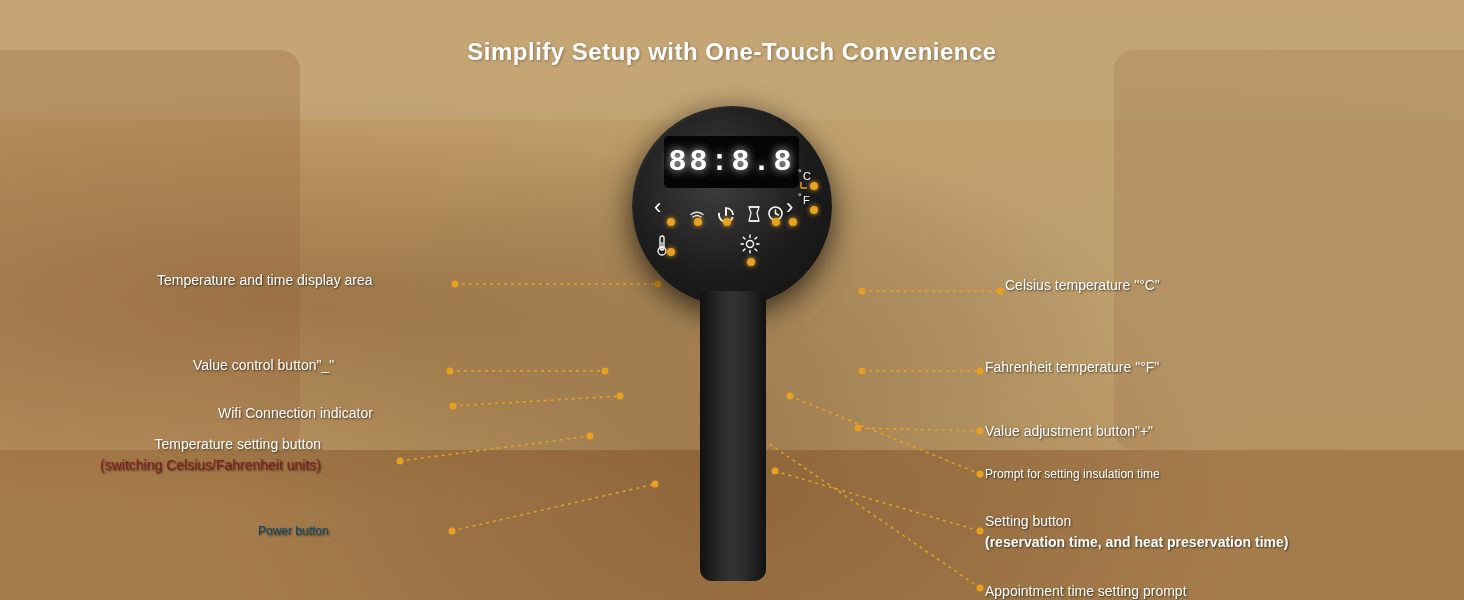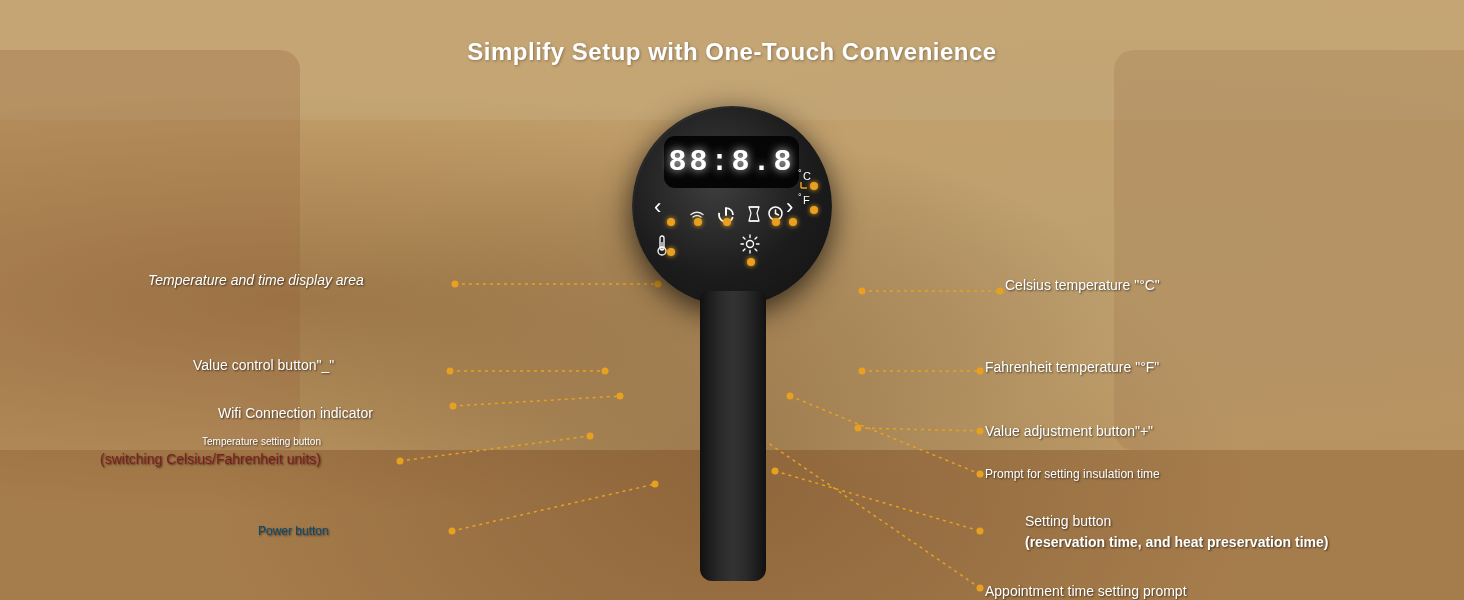--- a/index.html
+++ b/index.html
@@ -155,21 +155,21 @@
       <line class="dline" x1="758" y1="360" x2="980" y2="512"></line>
       <circle class="ddot" cx="758" cy="360" r="3.5"></circle>
       <circle class="ddot" cx="980" cy="512" r="3.5"></circle>
 
     </svg>
 
     <div style="position:absolute; left:50%; top:30px; transform:translateX(-50%); width:240px; height:480px;">
 
       <div style="position:absolute; top:0; left:20px; width:200px; height:200px; background:radial-gradient(circle at 42% 38%, #3e3e3e 0%, #1c1c1c 55%, #111111 100%); border-radius:50%; box-shadow: 0 8px 30px rgba(0,0,0,0.7), 2px 2px 0 rgba(255,255,255,0.03) inset;">
 
-        <div style="position:absolute; top:30px; left:32px; width:135px; height:52px; background:#050505; border-radius:11px; display:flex; align-items:center; justify-content:center; font-size:30px; font-weight:900; color:#ffffff; letter-spacing:3px; font-family:'Courier New',monospace; text-shadow: 0 0 10px rgba(255,255,255,0.9);">
+        <div style="position:absolute; top:30px; left:32px; width:135px; height:52px; background:#050505; border-radius:5px; display:flex; align-items:center; justify-content:center; font-size:30px; font-weight:900; color:#ffffff; letter-spacing:3px; font-family:'Courier New',monospace; text-shadow: 0 0 10px rgba(255,255,255,0.9);">
           <span>88:8.8</span>
         </div>
 
         <div style="position:absolute; top:88px; left:22px; color:white; font-size:22px; font-weight:300;">‹</div>
 
         <div style="position:absolute; top:112px; left:35px; width:8px; height:8px; background:#e8a020; border-radius:50%; box-shadow:0 0 5px #e8a020;"></div>
 
         <div style="position:absolute; top:103px; left:57px; color:white; font-size:13px;">
           <svg width="16" height="14" viewBox="0 0 16 14" fill="white" opacity="0.9">
             <path d="M8 10.5 L10 13 L8 11.5 L6 13 Z" fill="white"></path>
@@ -249,34 +249,34 @@
         </div>
 
         <div style="position:absolute; top:152px; left:115px; width:8px; height:8px; background:#e8a020; border-radius:50%; box-shadow:0 0 5px #e8a020;"></div>
 
       </div>
 
       <div style="position:absolute; top:185px; left:88px; width:66px; height:290px; background:linear-gradient(to right, #111 0%, #2a2a2a 30%, #333 50%, #2a2a2a 70%, #111 100%); border-radius:8px 8px 12px 12px;"></div>
 
     </div>
 
-    <div style="position:absolute; top:195px; left:148px; text-align:right;font-style:italic;">
+    <div style="position:absolute; top:195px; left:157px; text-align:right;">
       <span style="color:white; font-size:14px; text-shadow:1px 1px 2px rgba(0,0,0,0.6);">Temperature and time display area</span>
     </div>
 
     <div style="position:absolute; top:280px; left:193px; text-align:right;">
       <span style="color:white; font-size:14px; text-shadow:1px 1px 2px rgba(0,0,0,0.6);">Value control button"_"</span>
     </div>
 
     <div style="position:absolute; top:320px; left:218px; text-align:right;margin-top:8px;">
       <span style="color:white; font-size:14px; text-shadow:1px 1px 2px rgba(0,0,0,0.6);">Wifi Connection indicator</span>
     </div>
 
     <div style="position:absolute; top:358px; left:100px; text-align:right;">
-      <div style="color:white; font-size:10px; text-shadow:1px 1px 2px rgba(0,0,0,0.6); line-height:1.5;text-align:right;">Temperature setting button</div>
+      <div style="color:white; font-size:14px; text-shadow:1px 1px 2px rgba(0,0,0,0.6); line-height:1.5;text-align:right;">Temperature setting button</div>
       <div style="color:#7f1d1d; font-size:14px; text-shadow:1px 1px 2px rgba(0,0,0,0.6); line-height:1.5;">(switching Celsius/Fahrenheit units)</div>
     </div>
 
     <div style="position:absolute; top:445px; left:258px; text-align:right;">
       <span style="color:#0c4a6e; font-size:12px; text-shadow:1px 1px 2px rgba(0,0,0,0.6);">Power button</span>
     </div>
 
     <div style="position:absolute; top:200px; left:1005px;">
       <span style="color:white; font-size:14px; text-shadow:1px 1px 2px rgba(0,0,0,0.6);">Celsius temperature "°C"</span>
     </div>
@@ -286,21 +286,21 @@
     </div>
 
     <div style="position:absolute; top:346px; left:985px;">
       <span style="color:white; font-size:14px; text-shadow:1px 1px 2px rgba(0,0,0,0.6);">Value adjustment button"+"</span>
     </div>
 
     <div style="position:absolute; top:388px; left:985px;">
       <span style="color:white; font-size:12px; text-shadow:1px 1px 2px rgba(0,0,0,0.6);">Prompt for setting insulation time</span>
     </div>
 
-    <div style="position:absolute; top:435px; left:985px;margin-left:40px;">
+    <div style="position:absolute; top:435px; left:985px;">
       <div style="color:white; font-size:14px; text-shadow:1px 1px 2px rgba(0,0,0,0.6); line-height:1.5;">Setting button</div>
       <div style="color:white; font-size:14px; text-shadow:1px 1px 2px rgba(0,0,0,0.6); line-height:1.5;font-weight:bold;">(reservation time, and heat preservation time)</div>
     </div>
 
     <div style="position:absolute; top:506px; left:985px;">
       <span style="color:white; font-size:14px; text-shadow:1px 1px 2px rgba(0,0,0,0.6);">Appointment time setting prompt</span>
     </div>
 
   </div>
 </div>

